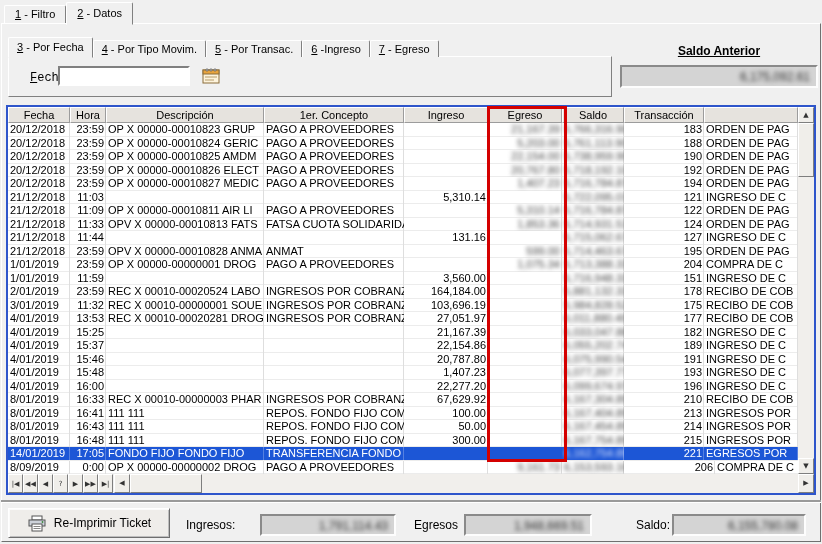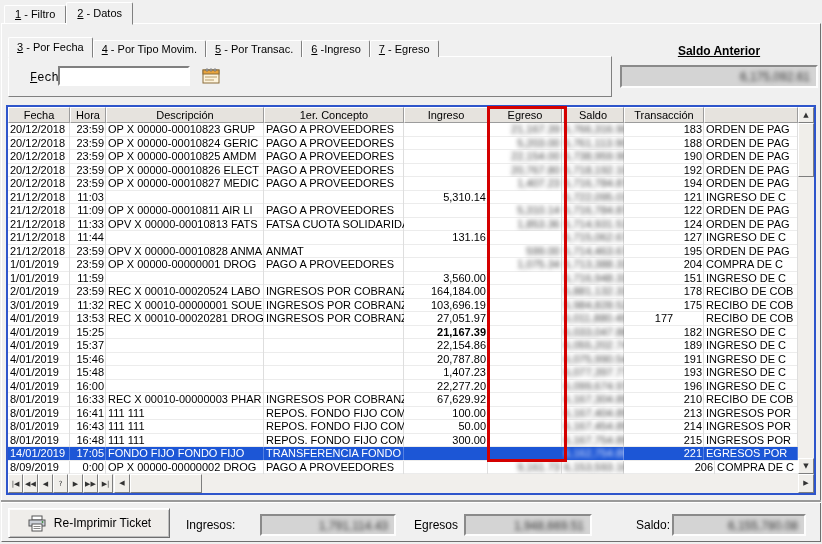--- a/index.html
+++ b/index.html
@@ -293,29 +293,29 @@
             <div class="cell a-left" style="width: 94px;"><span>RECIBO DE COB</span></div>
           </div>
           <div class="grow">
             <div class="cell a-left" style="width: 62px;"><span>4/01/2019</span></div>
             <div class="cell a-right" style="width: 36px;"><span>13:53</span></div>
             <div class="cell a-left" style="width: 158px;"><span>REC X 00010-00020281 DROG</span></div>
             <div class="cell a-left" style="width: 140px;"><span>INGRESOS POR COBRANZAS</span></div>
             <div class="cell a-right" style="width: 84px;"><span>27,051.97</span></div>
             <div class="cell a-right" style="width: 74px;"><span></span></div>
             <div class="cell a-right" style="width: 62px;"><span class="redacted">6,011,880.49</span></div>
-            <div class="cell a-right" style="width: 80px; text-align: center;"><span>177</span></div>
+            <div class="cell a-right" style="width: 80px;"><span>177</span></div>
             <div class="cell a-left" style="width: 94px;"><span>RECIBO DE COB</span></div>
           </div>
           <div class="grow">
             <div class="cell a-left" style="width: 62px;"><span>4/01/2019</span></div>
             <div class="cell a-right" style="width: 36px;"><span>15:25</span></div>
             <div class="cell a-left" style="width: 158px;"><span></span></div>
             <div class="cell a-left" style="width: 140px;"><span></span></div>
-            <div class="cell a-right" style="width: 84px; font-weight: bold;"><span>21,167.39</span></div>
+            <div class="cell a-right" style="width: 84px;"><span>21,167.39</span></div>
             <div class="cell a-right" style="width: 74px;"><span></span></div>
             <div class="cell a-right" style="width: 62px;"><span class="redacted">6,033,047.88</span></div>
             <div class="cell a-right" style="width: 80px;"><span>182</span></div>
             <div class="cell a-left" style="width: 94px;"><span>INGRESO DE C</span></div>
           </div>
           <div class="grow">
             <div class="cell a-left" style="width: 62px;"><span>4/01/2019</span></div>
             <div class="cell a-right" style="width: 36px;"><span>15:37</span></div>
             <div class="cell a-left" style="width: 158px;"><span></span></div>
             <div class="cell a-left" style="width: 140px;"><span></span></div>

